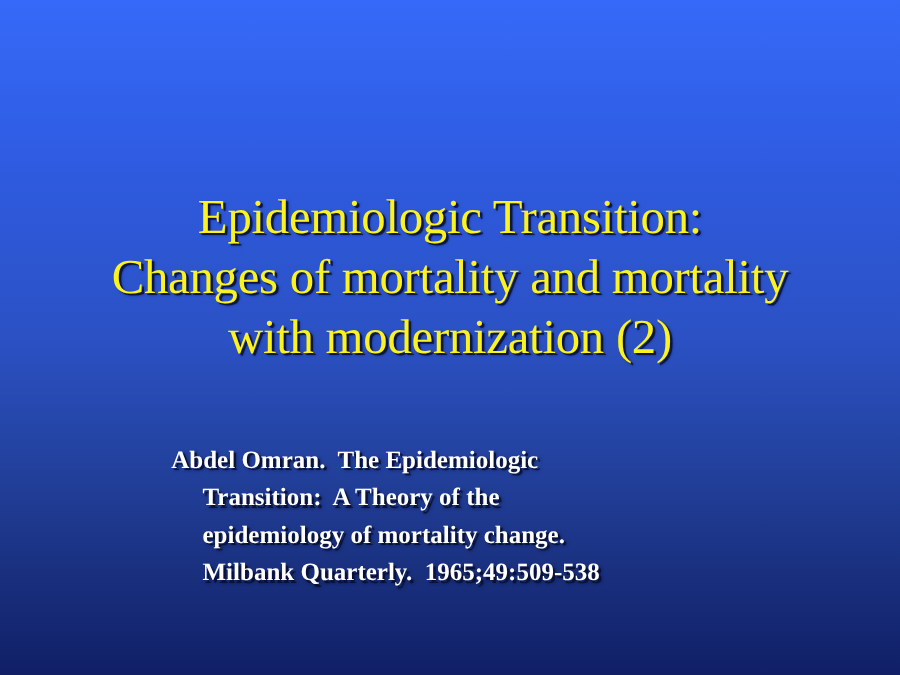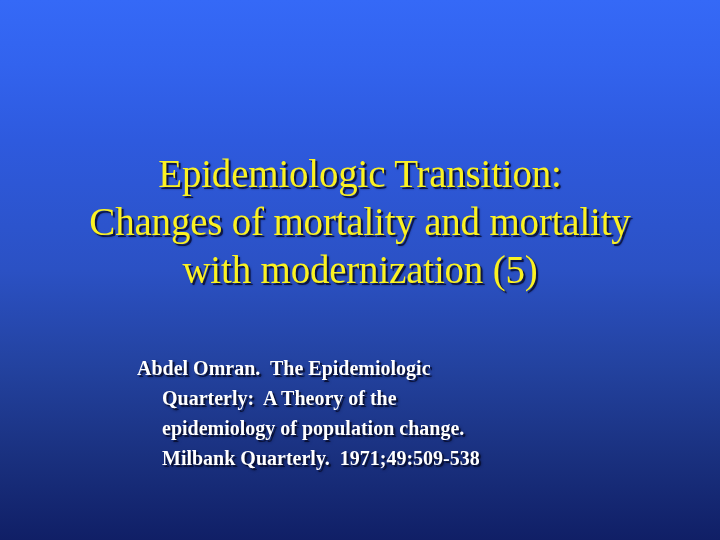--- a/index.html
+++ b/index.html
@@ -79,23 +79,23 @@
   }
 </style>
 </head>
 <body>
 
 <div id="slide">
 
   <div id="title-block">
     <span class="title-line">Epidemiologic Transition:</span>
     <span class="title-line">Changes of mortality and mortality</span>
-    <span class="title-line">with modernization (5)</span>
+    <span class="title-line">with modernization (2)</span>
   </div>
 
   <div id="body-block">
     <span class="body-line">Abdel Omran.  The Epidemiologic</span>
-    <span class="body-line indented">Quarterly:  A Theory of the</span>
-    <span class="body-line indented">epidemiology of population change.</span>
-    <span class="body-line indented">Milbank Quarterly.  1971;49:509-538</span>
+    <span class="body-line indented">Transition:  A Theory of the</span>
+    <span class="body-line indented">epidemiology of mortality change.</span>
+    <span class="body-line indented">Milbank Quarterly.  1965;49:509-538</span>
   </div>
 
 </div>
 
 </body></html>

